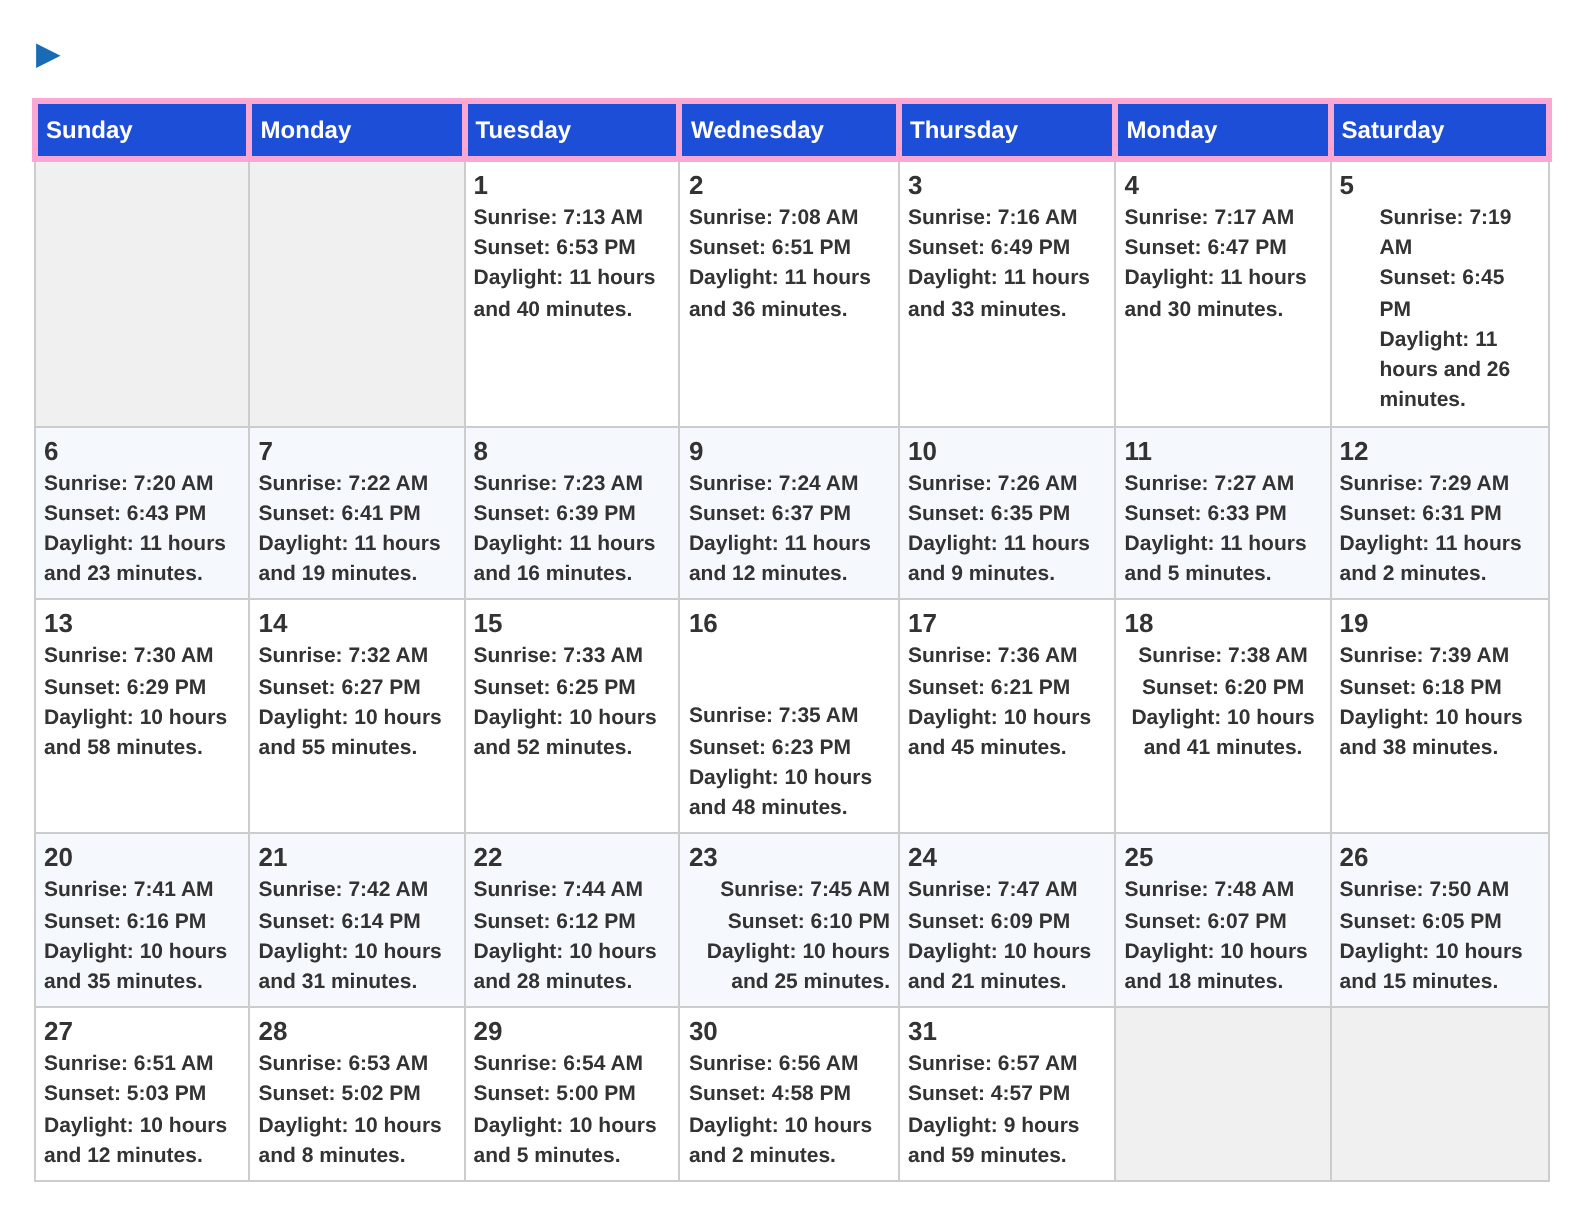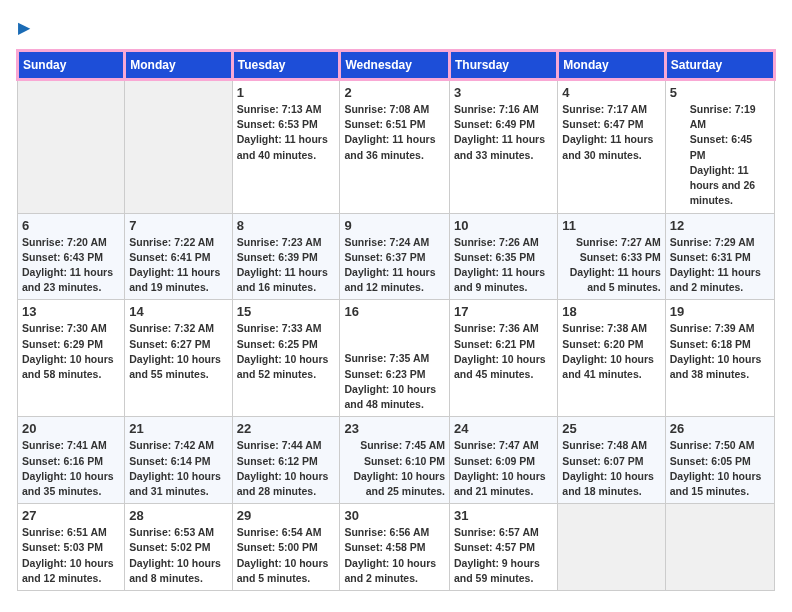--- a/index.html
+++ b/index.html
@@ -181,21 +181,21 @@
 Daylight: 11 hours and 12 minutes.</div>
         </td>
         <td>
           <span class="day-number">10</span>
           <div class="day-info" style="white-space: pre-line;">Sunrise: 7:26 AM
 Sunset: 6:35 PM
 Daylight: 11 hours and 9 minutes.</div>
         </td>
         <td>
           <span class="day-number">11</span>
-          <div class="day-info" style="white-space: pre-line; text-align: right;">Sunrise: 7:27 AM
+          <div class="day-info" style="white-space: pre-line;">Sunrise: 7:27 AM
 Sunset: 6:33 PM
 Daylight: 11 hours and 5 minutes.</div>
         </td>
         <td>
           <span class="day-number">12</span>
           <div class="day-info" style="white-space: pre-line;">Sunrise: 7:29 AM
 Sunset: 6:31 PM
 Daylight: 11 hours and 2 minutes.</div>
         </td>
       </tr>
@@ -225,21 +225,21 @@
 Daylight: 10 hours and 48 minutes.</div>
         </td>
         <td>
           <span class="day-number">17</span>
           <div class="day-info" style="white-space: pre-line;">Sunrise: 7:36 AM
 Sunset: 6:21 PM
 Daylight: 10 hours and 45 minutes.</div>
         </td>
         <td>
           <span class="day-number">18</span>
-          <div class="day-info" style="white-space: pre-line;">Sunrise: 7:38 AM
+          <div class="day-info" style="white-space: pre-line; text-align: center;">Sunrise: 7:38 AM
 Sunset: 6:20 PM
 Daylight: 10 hours and 41 minutes.</div>
         </td>
         <td>
           <span class="day-number">19</span>
           <div class="day-info" style="white-space: pre-line;">Sunrise: 7:39 AM
 Sunset: 6:18 PM
 Daylight: 10 hours and 38 minutes.</div>
         </td>
       </tr>

